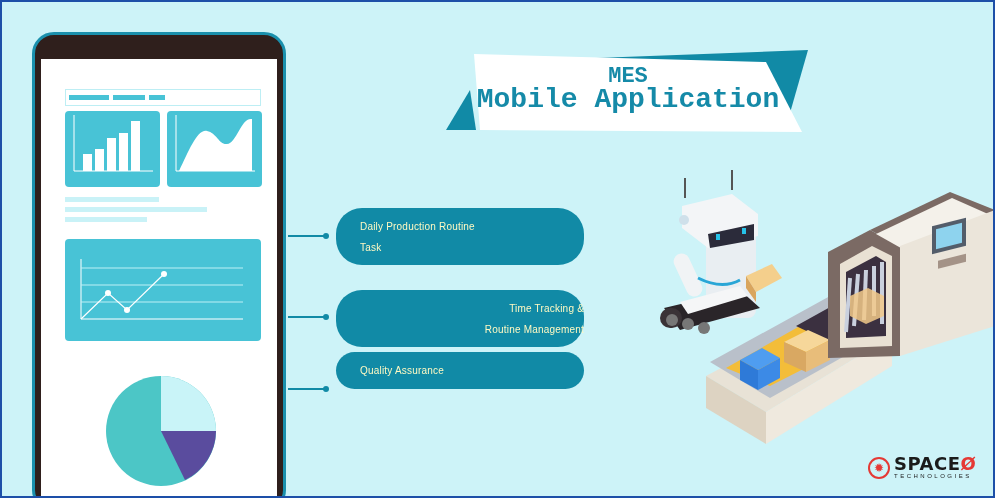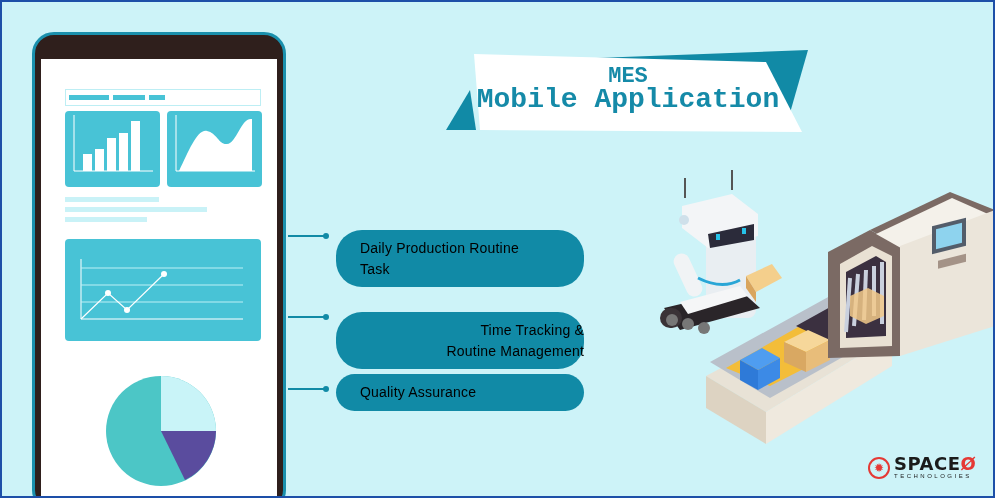--- a/index.html
+++ b/index.html
@@ -30,23 +30,23 @@
     position: absolute; left: 24px; top: 30px; width: 196px; height: 17px;
     border: 1px solid #bdeef4;
     display: flex; align-items: center; gap: 4px; padding-left: 3px;
   }
   .tabbar span { height: 5px; background: #48c3d6; display: block; }
   .card {
     position: absolute; background: #48c3d6; border-radius: 4px;
   }
   .pill {
     position: absolute; left: 0; width: 248px;
-    background: #118aa6; color: #000000; border-radius: 26px;
-    font-size: 14px; line-height: 21px; padding-left: 24px;
-    display: flex; align-items: center; letter-spacing: 0.2px; margin-top: 22px;
+    background: #118aa6; color: #fef9c3; border-radius: 26px;
+    font-size: 10px; line-height: 21px; padding-left: 24px;
+    display: flex; align-items: center; letter-spacing: 0.2px;
   }
   .connector {
     position: absolute; height: 2px; background: #118aa6; width: 38px; left: 288px;
   }
   .connector::after {
     content: ""; position: absolute; right: -3px; top: -2px; width: 6px; height: 6px;
     border-radius: 50%; background: #118aa6;
   }
   .title-banner { position: absolute; left: 446px; top: 48px; width: 364px; height: 86px; }
   .title-text {

